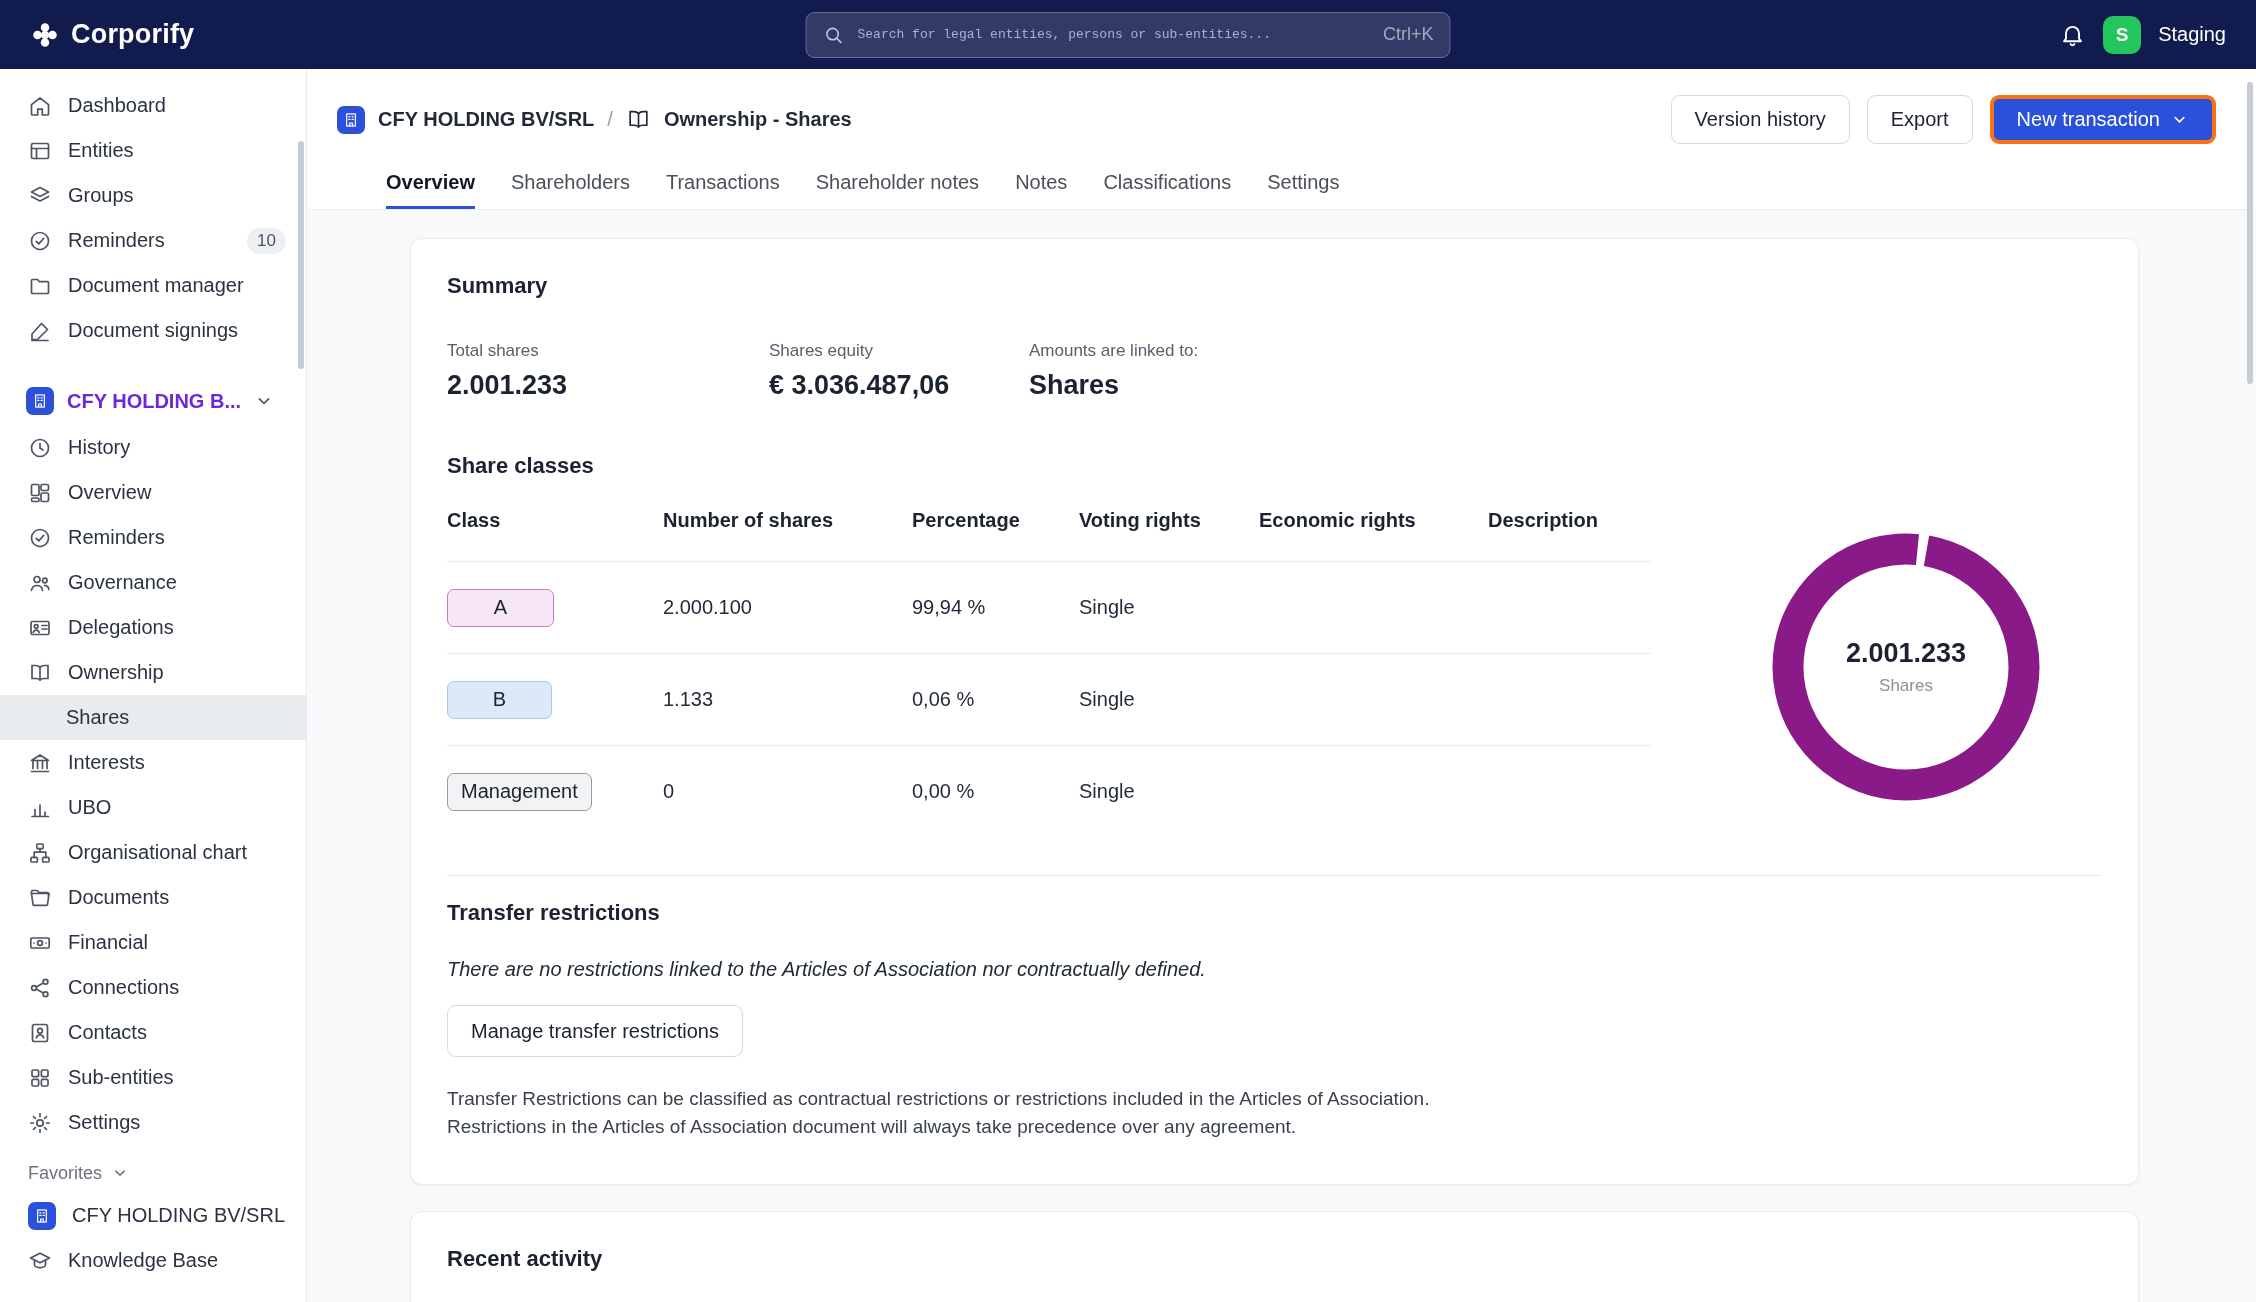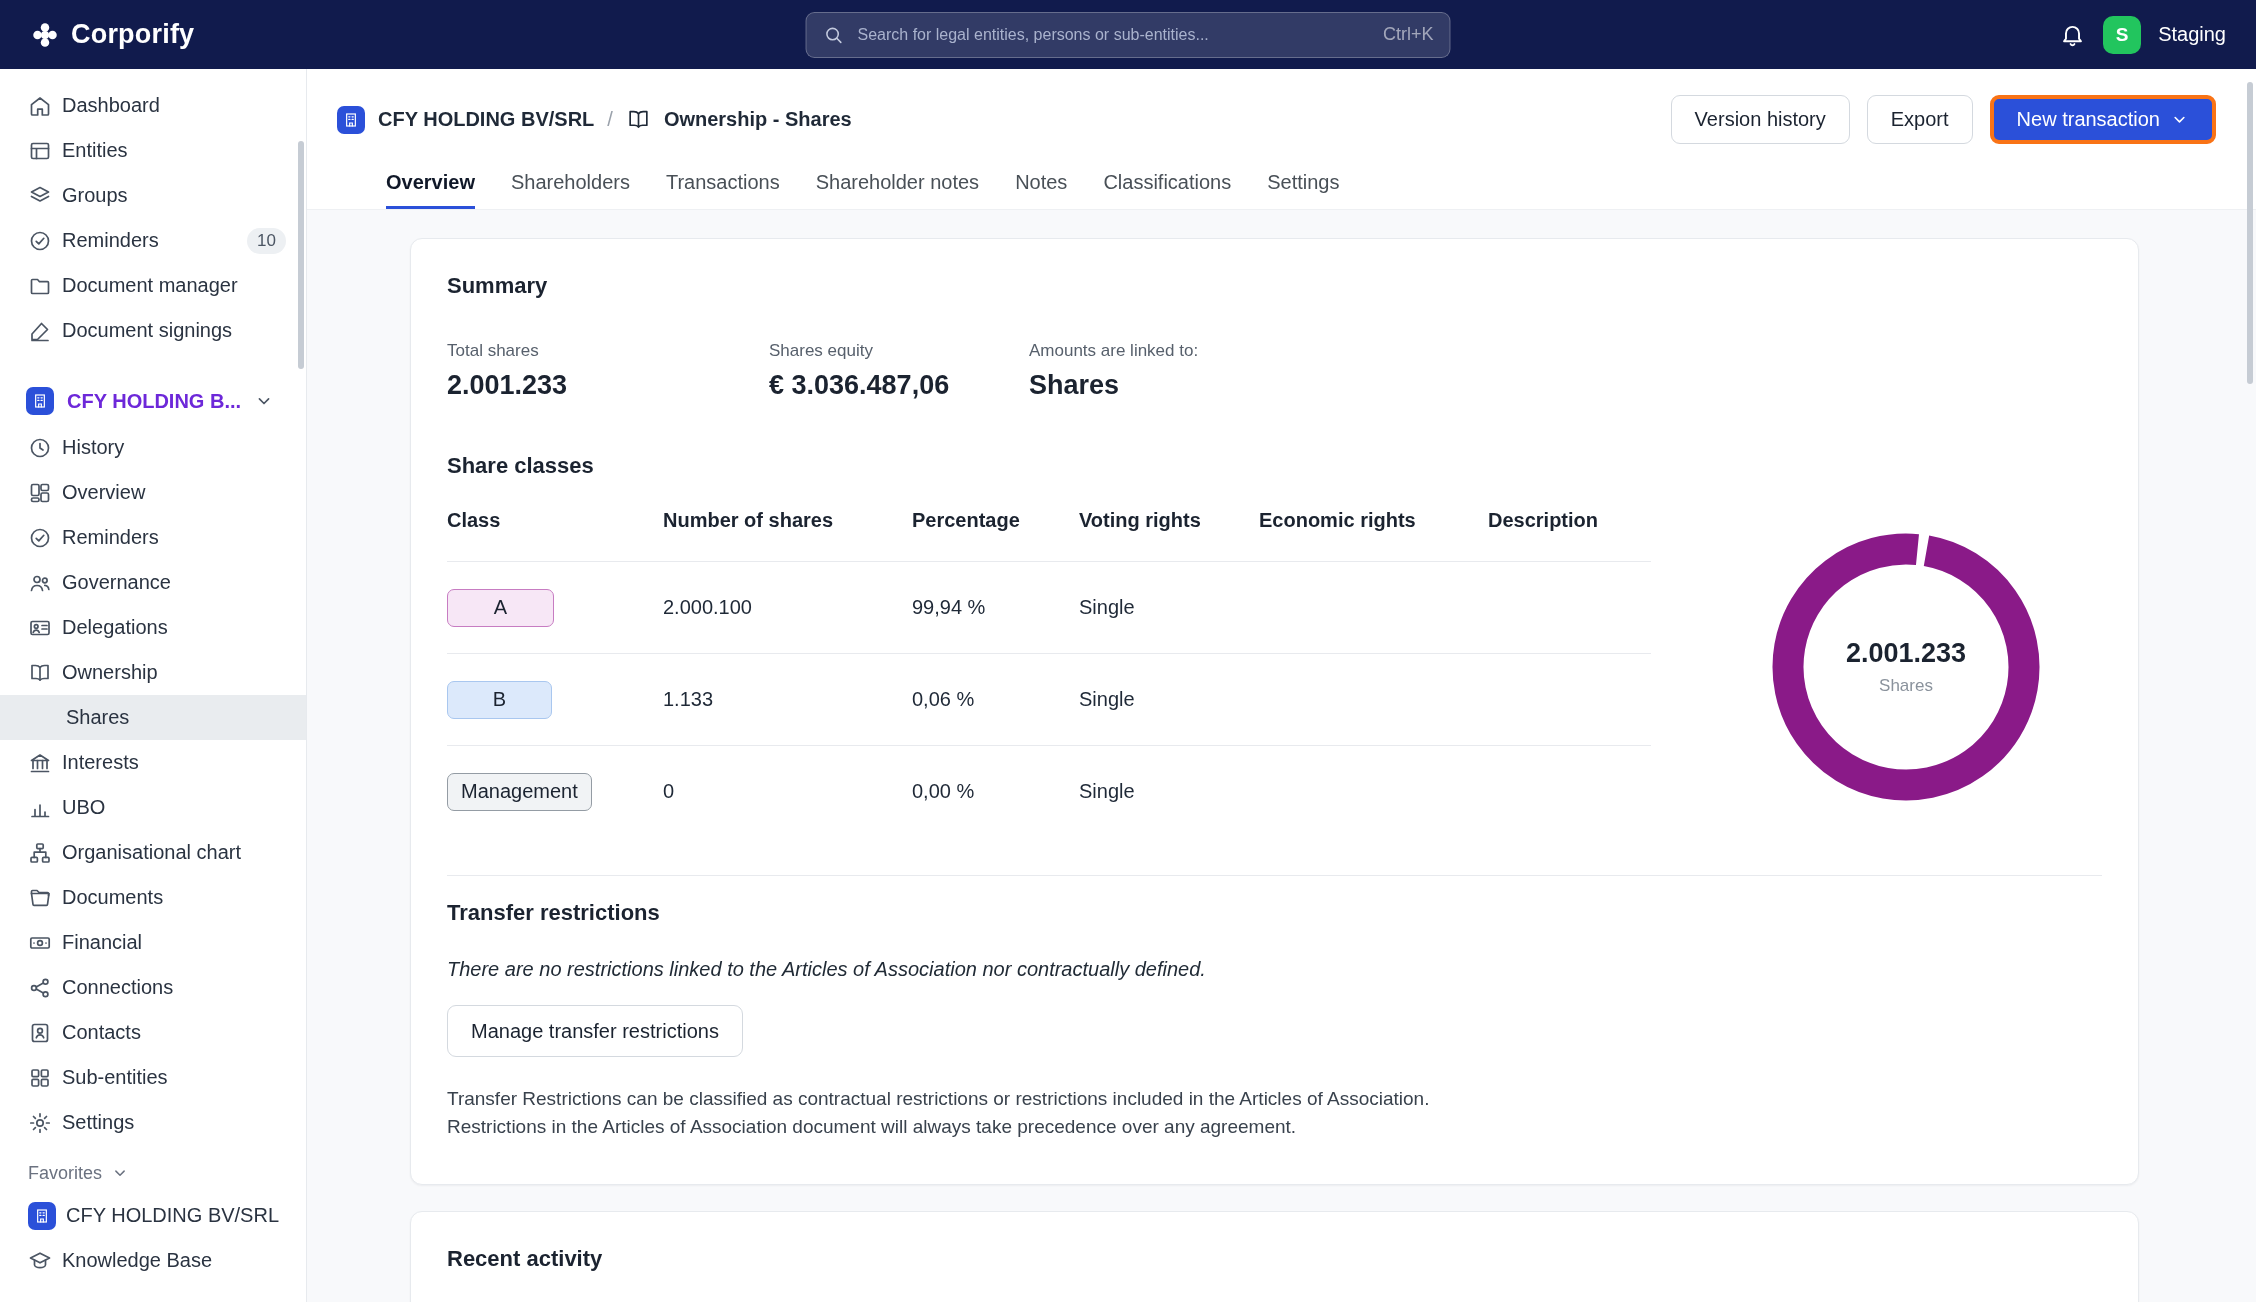--- a/index.html
+++ b/index.html
@@ -8,35 +8,35 @@
 svg{display:block}
 .ic{width:24px;height:24px;fill:none;stroke:#4b5563;stroke-width:1.7;stroke-linecap:round;stroke-linejoin:round}
 .chev{fill:none;stroke-width:2;stroke-linecap:round;stroke-linejoin:round}
 
 
 .topbar{height:69px;background:#111b4d;display:flex;align-items:center;padding:0 30px;position:relative;color:#fff;z-index:10}
 .brand{display:flex;align-items:center;gap:11px;font-size:27px;font-weight:700;letter-spacing:.2px}
 .brand-logo{width:30px;height:30px}
 .searchwrap{position:absolute;left:50%;transform:translateX(-50%);width:645px;height:46px;background:rgba(255,255,255,.14);border:1px solid rgba(255,255,255,.26);border-radius:9px;display:flex;align-items:center;padding:0 16px;gap:13px}
 .searchwrap .ic{width:22px;height:22px;stroke:#c3cade;flex:none}
-.search-input{flex:1;background:transparent;border:none;outline:none;color:#ec4899;font-size:16px;font-family:Liberation Sans, sans-serif;min-width:0}
+.search-input{flex:1;background:transparent;border:none;outline:none;color:#ec4899;font-size:13px;font-family:Liberation Mono, monospace;min-width:0}
 .search-input::placeholder{color:#a9b2cd}
 .kbd{color:rgba(255,255,255,.55);font-size:18px;flex:none}
 .top-right{margin-left:auto;display:flex;align-items:center;gap:17px}
 .bellbtn .ic{width:27px;height:27px;stroke:#fff}
 .avatar{width:38px;height:38px;border-radius:10px;background:#22c55e;display:flex;align-items:center;justify-content:center;font-weight:700;font-size:19px;color:#fff}
 .env{font-size:20px}
 
 
 .shell{display:flex;height:1233px}
 
 
 .sidebar{width:307px;background:#fff;border-right:1px solid #e7eaee;position:relative;padding-top:14px;flex:none;overflow:hidden}
 .sb-thumb{position:absolute;top:72px;right:2px;width:6px;height:228px;border-radius:3px;background:#c6ccd4}
-.sb-item{height:45px;display:flex;align-items:center;gap:10px;padding:0 20px 0 28px;font-size:20px;color:#2a3341;cursor:pointer;white-space:nowrap}
+.sb-item{height:45px;display:flex;align-items:center;gap:16px;padding:0 20px 0 28px;font-size:20px;color:#2a3341;cursor:pointer;white-space:nowrap}
 .sb-item .ic{flex:none}
 .sb-item.selected{background:#e9ecef}
 .sb-sub{padding-left:66px}
 .sb-badge{margin-left:auto;background:#edf0f3;color:#4b5563;font-size:17px;border-radius:99px;padding:3px 10px}
 .sb-gap{height:24px}
 .sb-entity-head{height:48px;display:flex;align-items:center;gap:13px;padding:0 20px 0 26px;font-size:20px;font-weight:700;color:#6d28d9;cursor:pointer;white-space:nowrap}
 .entity-sq{width:28px;height:28px;border-radius:7px;background:#2b50d9;display:flex;align-items:center;justify-content:center;flex:none}
 .entity-sq svg{width:18px;height:18px;fill:none;stroke:#fff;stroke-width:1.6;stroke-linecap:round}
 .sb-entity-head .chev{width:20px;height:20px;stroke:#4b5563}
 .sb-favhead{height:40px;display:flex;align-items:center;gap:9px;padding:0 28px;font-size:18px;color:#6b7280;margin-top:8px;cursor:pointer}

